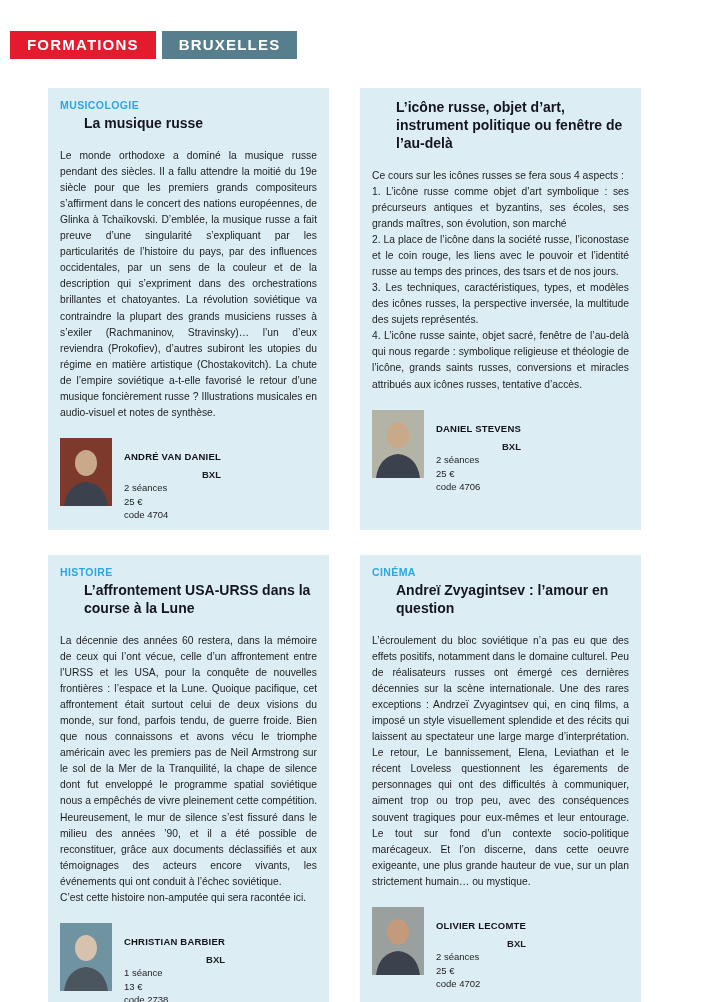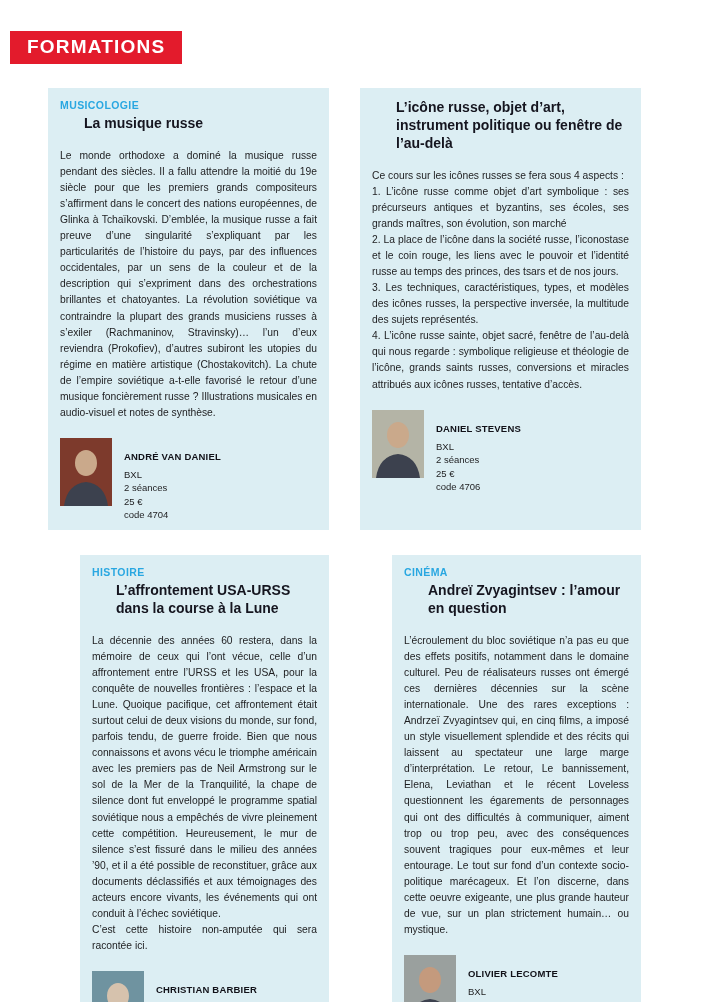--- a/index.html
+++ b/index.html
@@ -4,30 +4,30 @@
 <style>
   * { margin:0; padding:0; box-sizing:border-box; }
   html,body { background:#ffffff; }
   body { font-family:"Liberation Sans", sans-serif; }
   .page {
     position:relative; width:710px; height:1002px;
     background:#ffffff; overflow:hidden; margin:0 auto;
   }
   .tags { position:absolute; top:31px; left:10px; display:flex; gap:6px; }
   .tag {
-    color:#ffffff; font-weight:bold; font-size:19px; letter-spacing:1.2px;
+    color:#ffffff; font-weight:bold; font-size:15px; letter-spacing:1.2px;
     padding:5px 17px 6px; white-space:nowrap;
   }
   .grid {
     position:absolute; left:48px; top:88px; width:698px;
     display:grid; grid-template-columns:281px 281px; column-gap:31px; row-gap:25px;
   }
   .card { background:#dceef3; padding:11px 12px 18px; overflow:hidden; }
   .row1 { height:442px; }
-  .row2 { height:447px;margin-left:32px; }
+  .row2 { height:447px; }
   .category {
     font-size:10.5px; font-weight:bold; letter-spacing:0.4px;
     margin-bottom:4px; text-transform:uppercase;
   }
   .title {
     font-size:14px; font-weight:bold; color:#15151f;
     line-height:1.28; margin-bottom:15px;padding-left:24px;
   }
   .body {
     font-size:10.3px; line-height:1.56; color:#1d1d1f;
@@ -35,29 +35,30 @@
   }
   .footer { display:flex; gap:12px; margin-top:17px; }
   .photo {
     width:52px; height:68px; flex:0 0 auto; overflow:hidden;
     background:#888888;
   }
   .photo svg { display:block; }
   .finfo { padding-top:13px; }
   .name { font-size:9.5px; font-weight:bold; letter-spacing:0.2px; margin-bottom:6px; color:#111118; }
   .meta { font-size:9.5px; line-height:13.5px; color:#1d1d1f; }
-  .meta .loc { font-weight:normal; }
+  .meta .loc { font-weight:bold;text-align:right; }
 </style>
 </head>
 <body>
 
 <div class="page">
 
   <div class="tags">
     <div class="tag" style="background: rgb(227, 27, 44);">FORMATIONS</div>
+    <div class="tag" style="background: rgb(86, 126, 140);">BRUXELLES</div>
   </div>
 
   <div class="grid">
 
     <div class="card row1">
       <div class="category" style="color: rgb(41, 167, 225);">MUSICOLOGIE</div>
       <div class="title">La musique russe</div>
       <div class="body">Le monde orthodoxe a dominé la musique russe pendant des siècles. Il a fallu attendre la moitié du 19e siècle pour que les premiers grands compositeurs s’affirment dans le concert des nations européennes, de Glinka à Tchaïkovski. D’emblée, la musique russe a fait preuve d’une singularité s’expliquant par les particularités de l’histoire du pays, par des influences occidentales, par un sens de la couleur et de la description qui s’expriment dans des orchestrations brillantes et chatoyantes. La révolution soviétique va contraindre la plupart des grands musiciens russes à s’exiler (Rachmaninov, Stravinsky)… l’un d’eux reviendra (Prokofiev), d’autres subiront les utopies du régime en matière artistique (Chostakovitch). La chute de l’empire soviétique a-t-elle favorisé le retour d’une musique foncièrement russe ? Illustrations musicales en audio-visuel et notes de synthèse.</div>
       <div class="footer">
         <div class="photo" style="background: rgb(125, 58, 44);">

